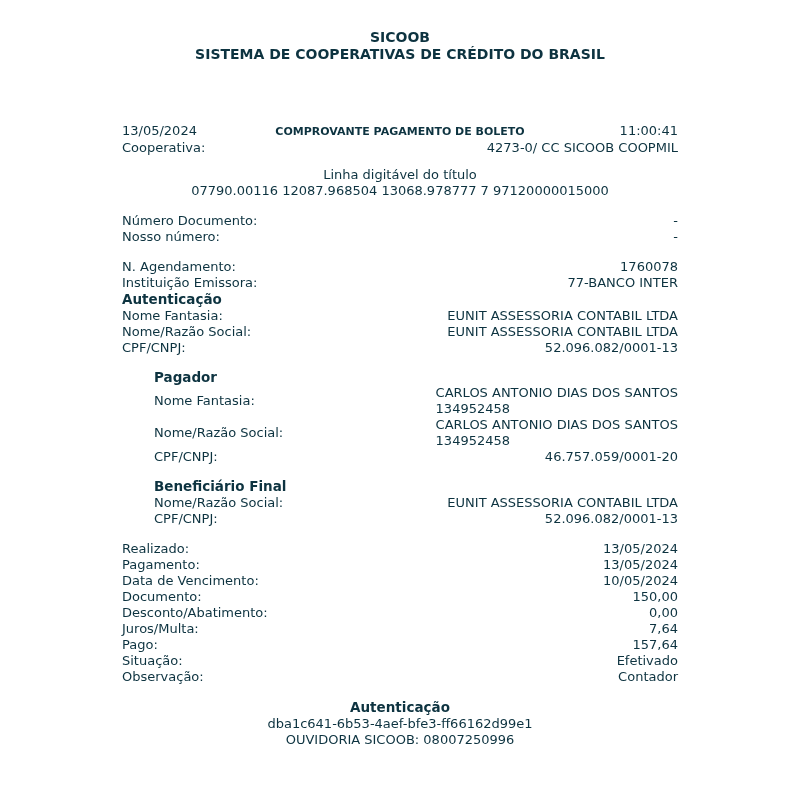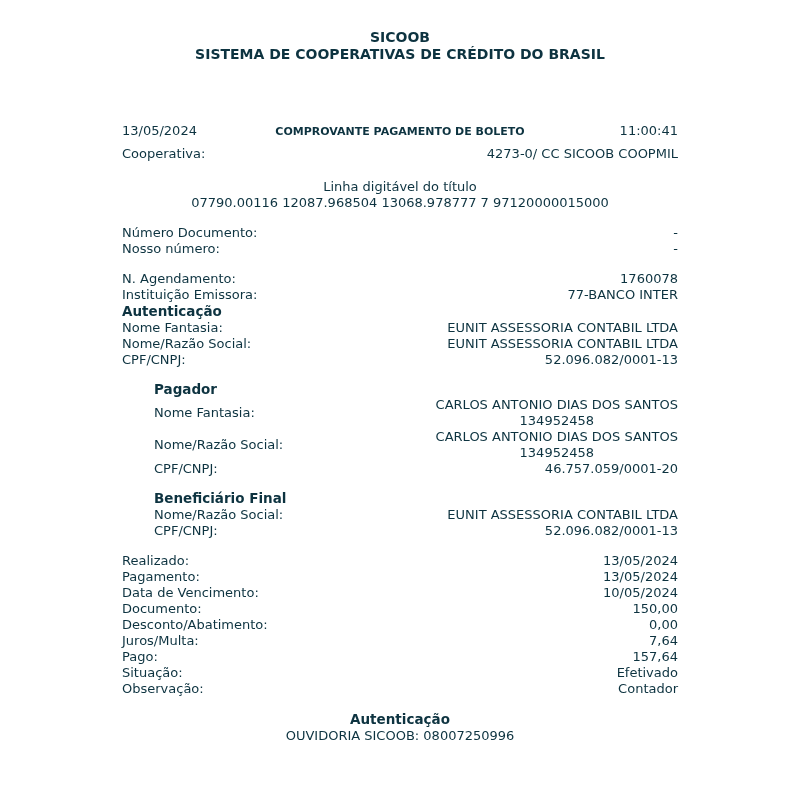--- a/index.html
+++ b/index.html
@@ -33,40 +33,40 @@
 
   .rows { font-size: 13px; }
   .row {
     display: flex;
     justify-content: space-between;
     align-items: center;
     line-height: 16px;
   }
   .row .lbl { white-space: nowrap; }
   .row .val {
-    text-align: center;
+    text-align: left;
     white-space: pre-line;
     max-width: 300px;
   }
 
   .section-heading {
     font-weight: bold;
     font-size: 13.5px;
     line-height: 16.5px;
   }
 
   .centered-block {
     text-align: center;
     font-size: 13px;
     line-height: 16px;
   }
   .centered-block .bold-line { font-weight: bold; font-size: 13.5px; line-height: 17px; }
 
-  .mt-account { margin-top: 6px; }
-  .mt-linha { margin-top: 17px; }
+  .mt-account { }
+  .mt-linha { margin-top: 11px; }
   .mt-block { margin-top: 14px; }
   .mt-section { margin-top: 13px; margin-left: 32px; }
 </style>
 </head>
 <body>
 
 <div class="content">
 
   <div class="doc-header">
     <div>SICOOB</div>
@@ -199,16 +199,17 @@
         <span class="val">Efetivado</span>
       </div>
       <div class="row">
         <span class="lbl">Observação:</span>
         <span class="val">Contador</span>
       </div>
     </div>
 
   <div class="centered-block mt-block">
     <div class="bold-line">Autenticação</div>
+    <div>dba1c641-6b53-4aef-bfe3-ff66162d99e1</div>
     <div>OUVIDORIA SICOOB: 08007250996</div>
   </div>
 
 </div>
 
 </body></html>

